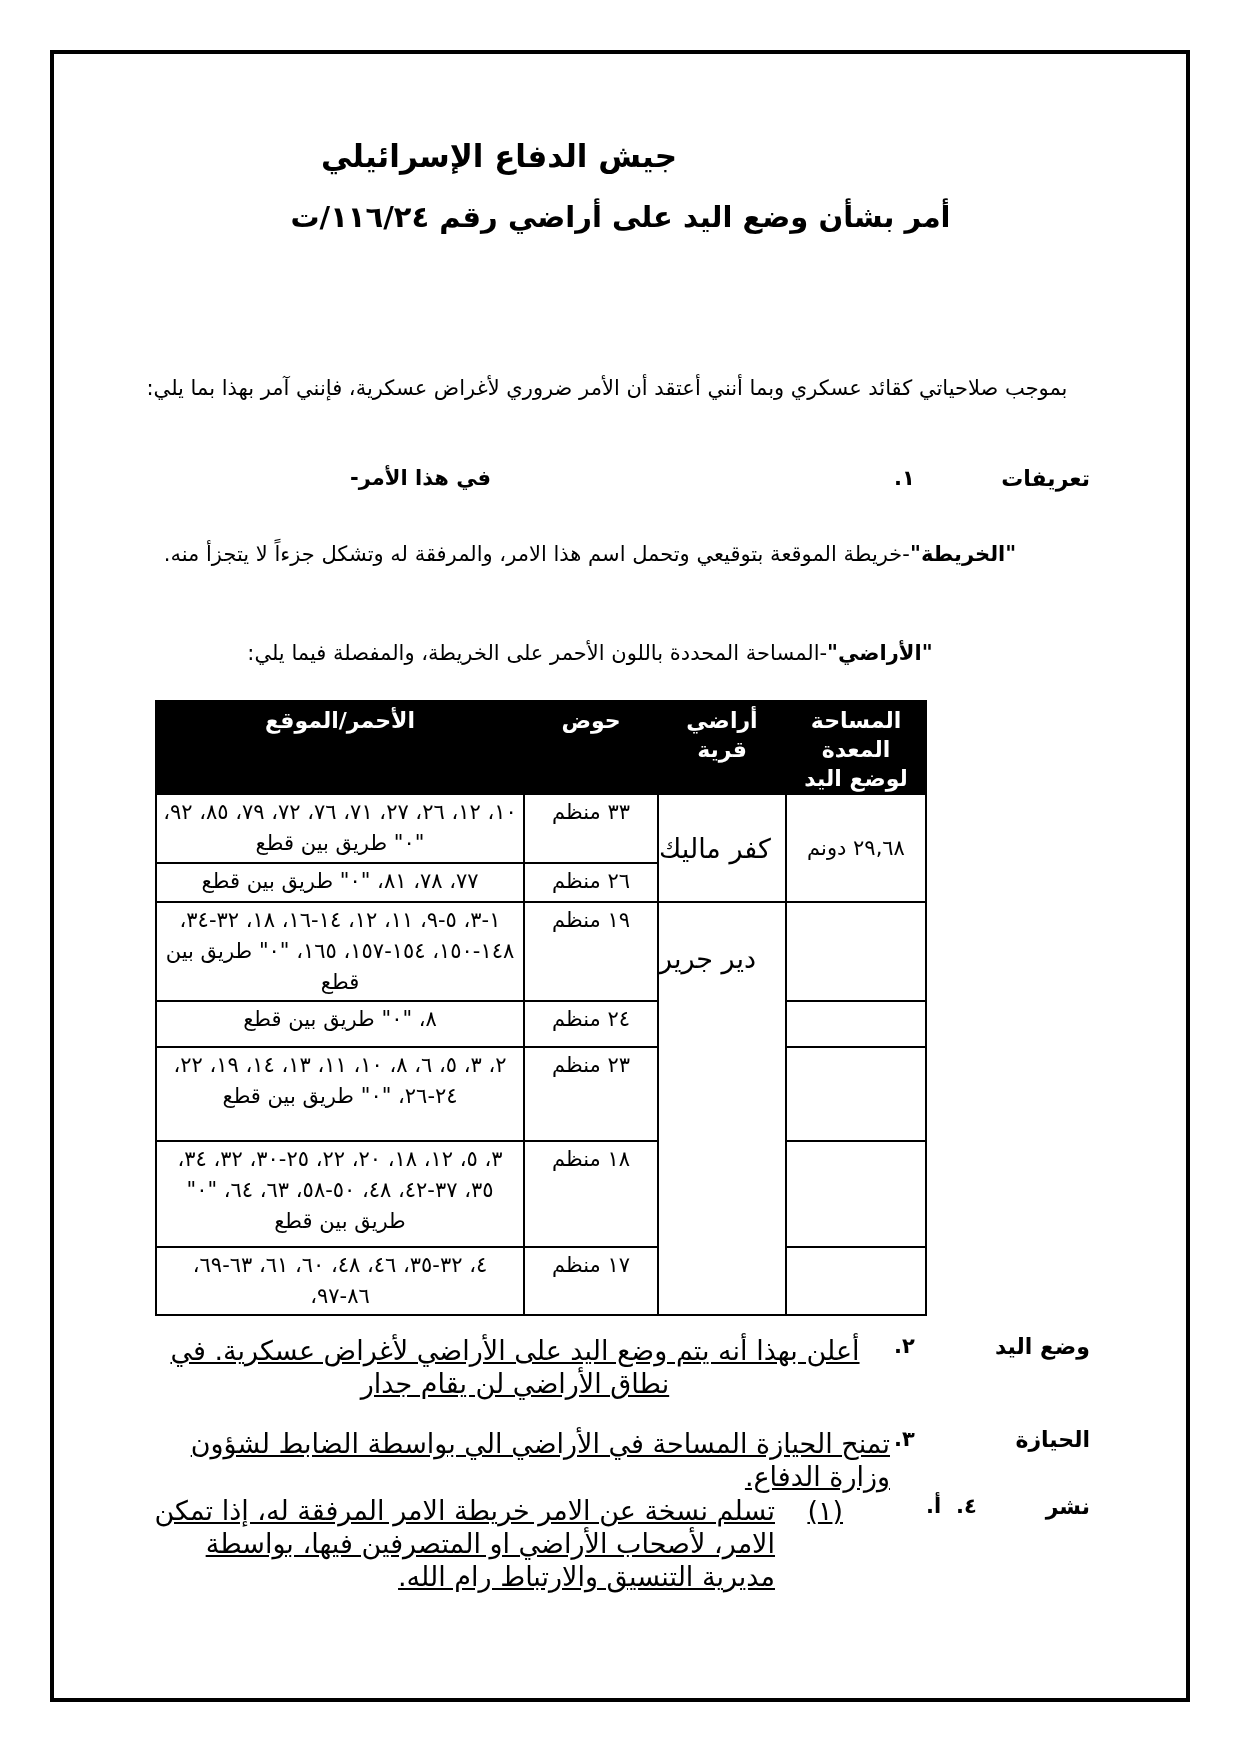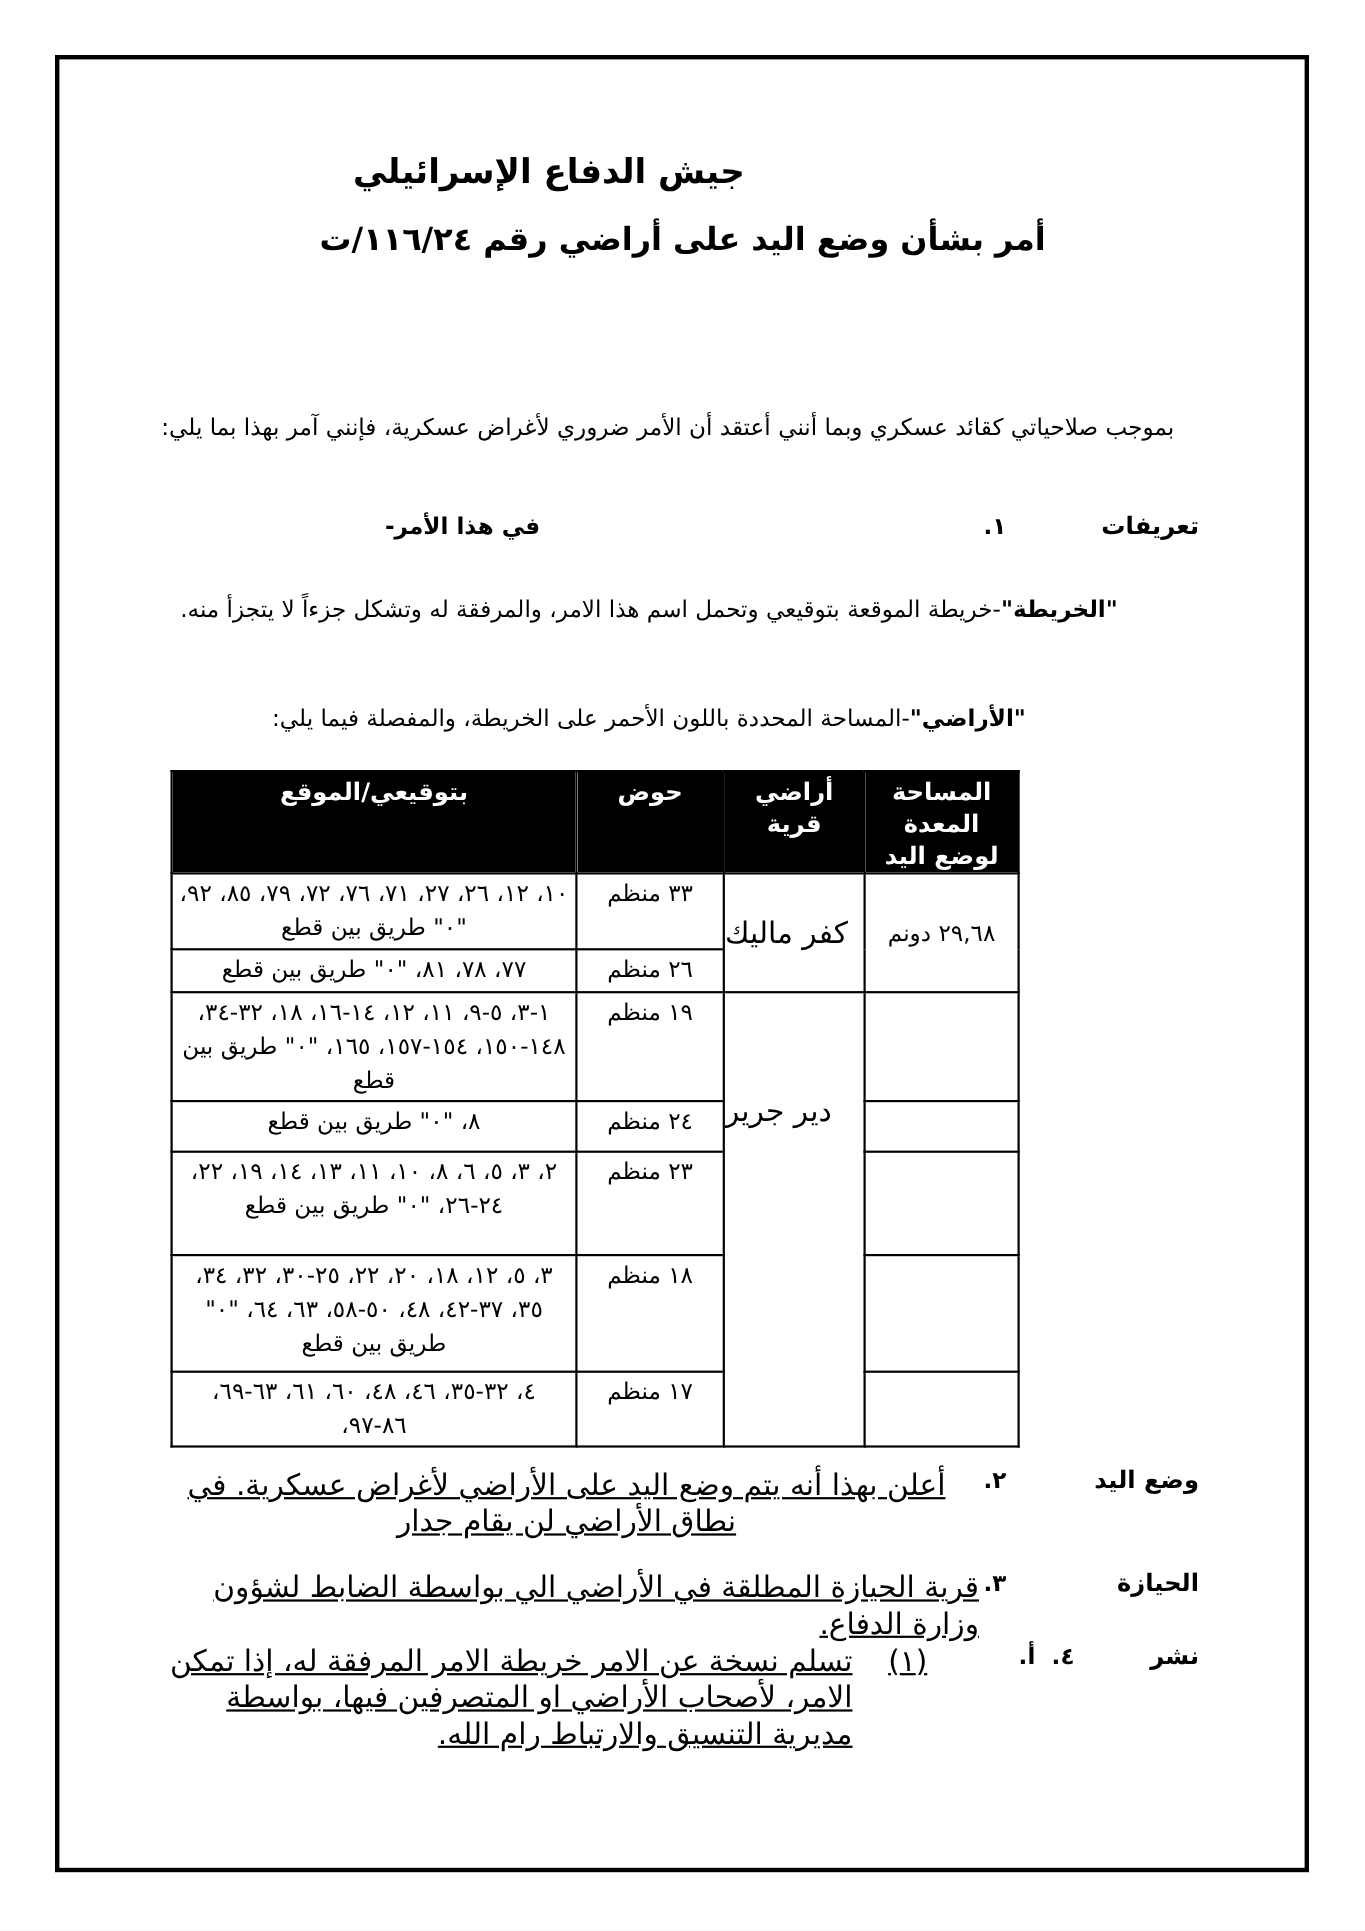--- a/index.html
+++ b/index.html
@@ -28,21 +28,21 @@
   table.seizure { position:absolute; top:700px; left:155px; width:770px;
                   border-collapse:collapse; table-layout:fixed; direction:rtl;
                   font-size:21px; }
   table.seizure th, table.seizure td { border:2px solid #000000; overflow:hidden; }
   table.seizure th { background:#000000; color:#ffffff; font-weight:bold;
                      font-size:22px; line-height:29px; vertical-align:top;
                      text-align:center; padding:4px 4px 0 4px; }
   td.plot-cell, td.basin-cell { text-align:center; vertical-align:top;
                                 line-height:31px; padding:2px 5px;margin-left:31px; }
   td.village-cell { text-align:left; vertical-align:middle; font-size:27px; }
-  td.village-deir { vertical-align:top; padding-top:92px; }
+  td.village-deir { vertical-align:top; padding-top:40px; }
   td.area-cell { text-align:center; vertical-align:middle; font-size:21px; }
 </style>
 </head>
 <body>
 
 <div class="abs frame"></div>
 
 <div class="abs doc-title rtl">جيش الدفاع الإسرائيلي</div>
 <div class="abs doc-subtitle rtl">أمر بشأن وضع اليد على أراضي رقم ١١٦/٢٤/ت</div>
 
@@ -65,21 +65,21 @@
     <col style="width:140px">
       <col style="width:128px">
       <col style="width:134px">
       <col style="width:368px">
   </colgroup>
   <tbody>
       <tr style="height:93px;">
     <th>المساحة المعدة لوضع اليد</th>
     <th>أراضي قرية</th>
     <th>حوض</th>
-    <th>بتوقيعي/الموقع</th>
+    <th>الأحمر/الموقع</th>
   </tr>
   <tr style="height:69px;">
     <td class="area-cell" rowspan="2">٢٩,٦٨ دونم</td>
     <td class="village-cell" rowspan="2">كفر ماليك</td>
     <td class="basin-cell">٣٣ منظم</td>
     <td class="plot-cell">١٠، ١٢، ٢٦، ٢٧، ٧١، ٧٦، ٧٢، ٧٩، ٨٥، ٩٢، "٠" طريق بين قطع</td>
   </tr>
   <tr style="height:39px;">
     <td class="basin-cell">٢٦ منظم</td>
     <td class="plot-cell">٧٧، ٧٨، ٨١، "٠" طريق بين قطع</td>
@@ -112,19 +112,19 @@
   </tr>
 </tbody>
   </table>
 
 <div class="abs sec-label rtl" style="top:1334px;">وضع اليد</div>
 <div class="abs sec-num rtl" style="top:1334px; right:311px; width:36px;">٢.</div>
 <div class="abs body-text seiz-text rtl">أعلن بهذا أنه يتم وضع اليد على الأراضي لأغراض عسكرية. في نطاق الأراضي لن يقام جدار</div>
 
 <div class="abs sec-label rtl" style="top:1427px;">الحيازة</div>
 <div class="abs sec-num rtl" style="top:1427px; right:311px; width:36px;">٣.</div>
-<div class="abs body-text poss-text rtl">قرية الحيازة المطلقة في الأراضي الي بواسطة الضابط لشؤون وزارة الدفاع.</div>
+<div class="abs body-text poss-text rtl">تمنح الحيازة المساحة في الأراضي الي بواسطة الضابط لشؤون وزارة الدفاع.</div>
 
 <div class="abs sec-label rtl" style="top:1494px;">نشر</div>
 <div class="abs sec-num rtl" style="top:1494px; right:251px; width:34px;">٤.</div>
 <div class="abs sec-num rtl" style="top:1494px; right:285px; width:30px;">أ.</div>
 <div class="abs body-text rtl" style="top:1494px; right:398px; width:60px; text-align:right;">(١)</div>
 <div class="abs body-text pub-text rtl">تسلم نسخة عن الامر خريطة الامر المرفقة له، إذا تمكن الامر، لأصحاب الأراضي او المتصرفين فيها، بواسطة مديرية التنسيق والارتباط رام الله.</div>
 
 </body></html>

